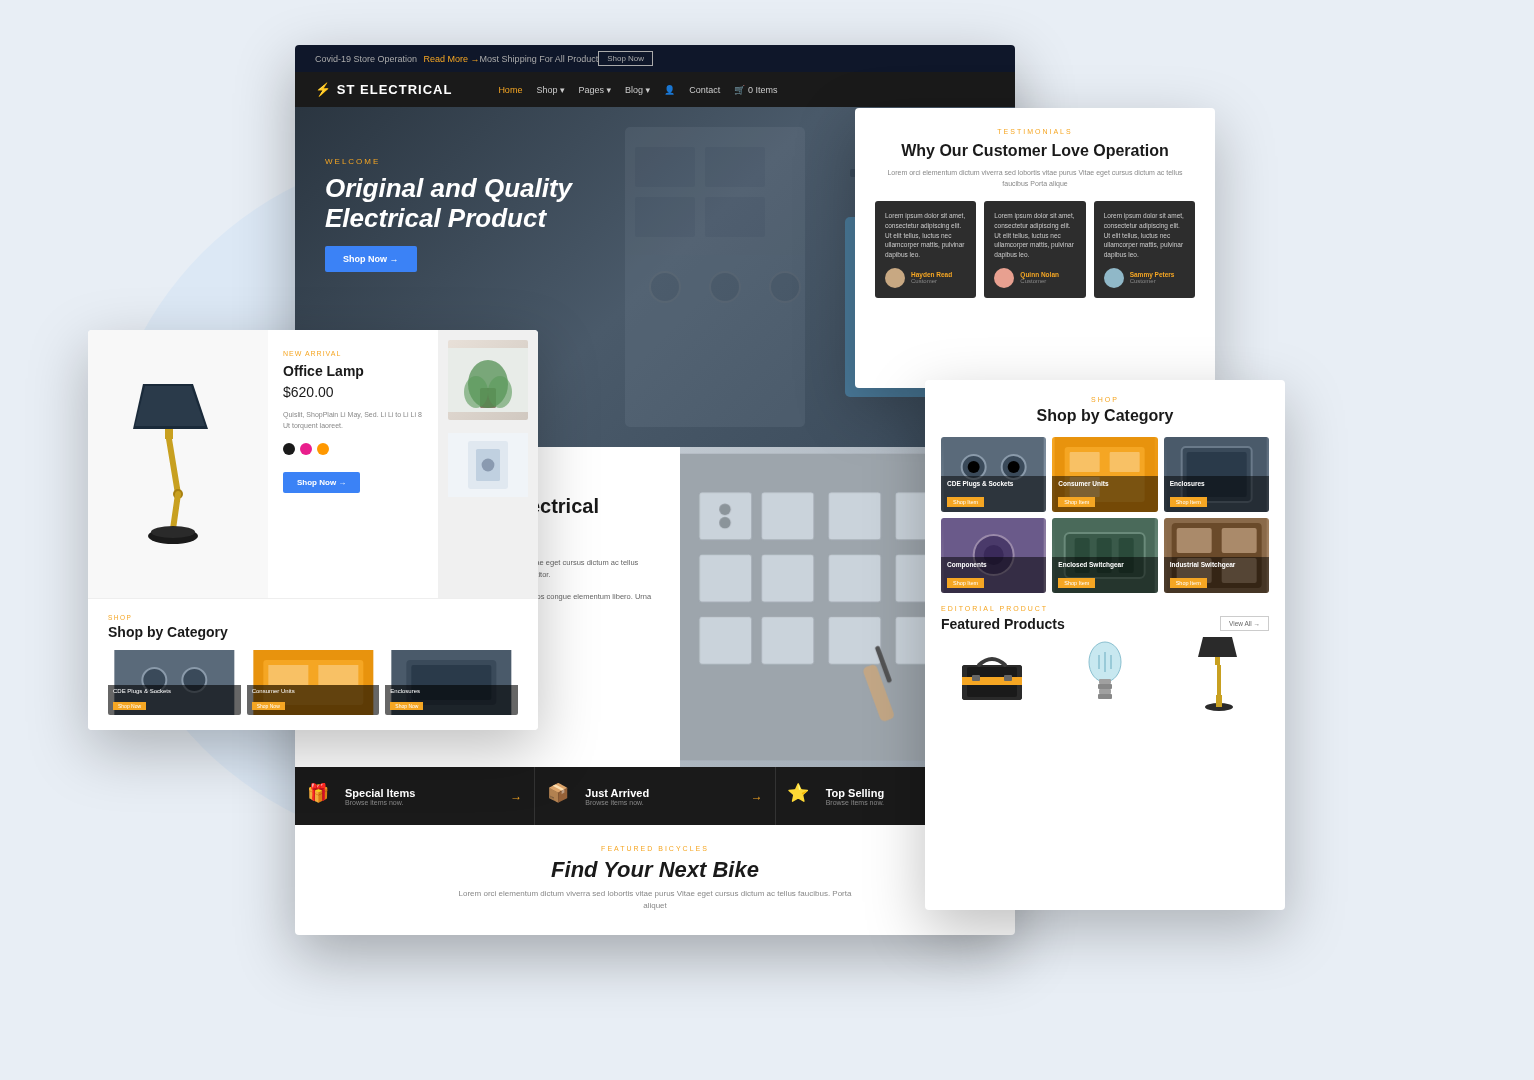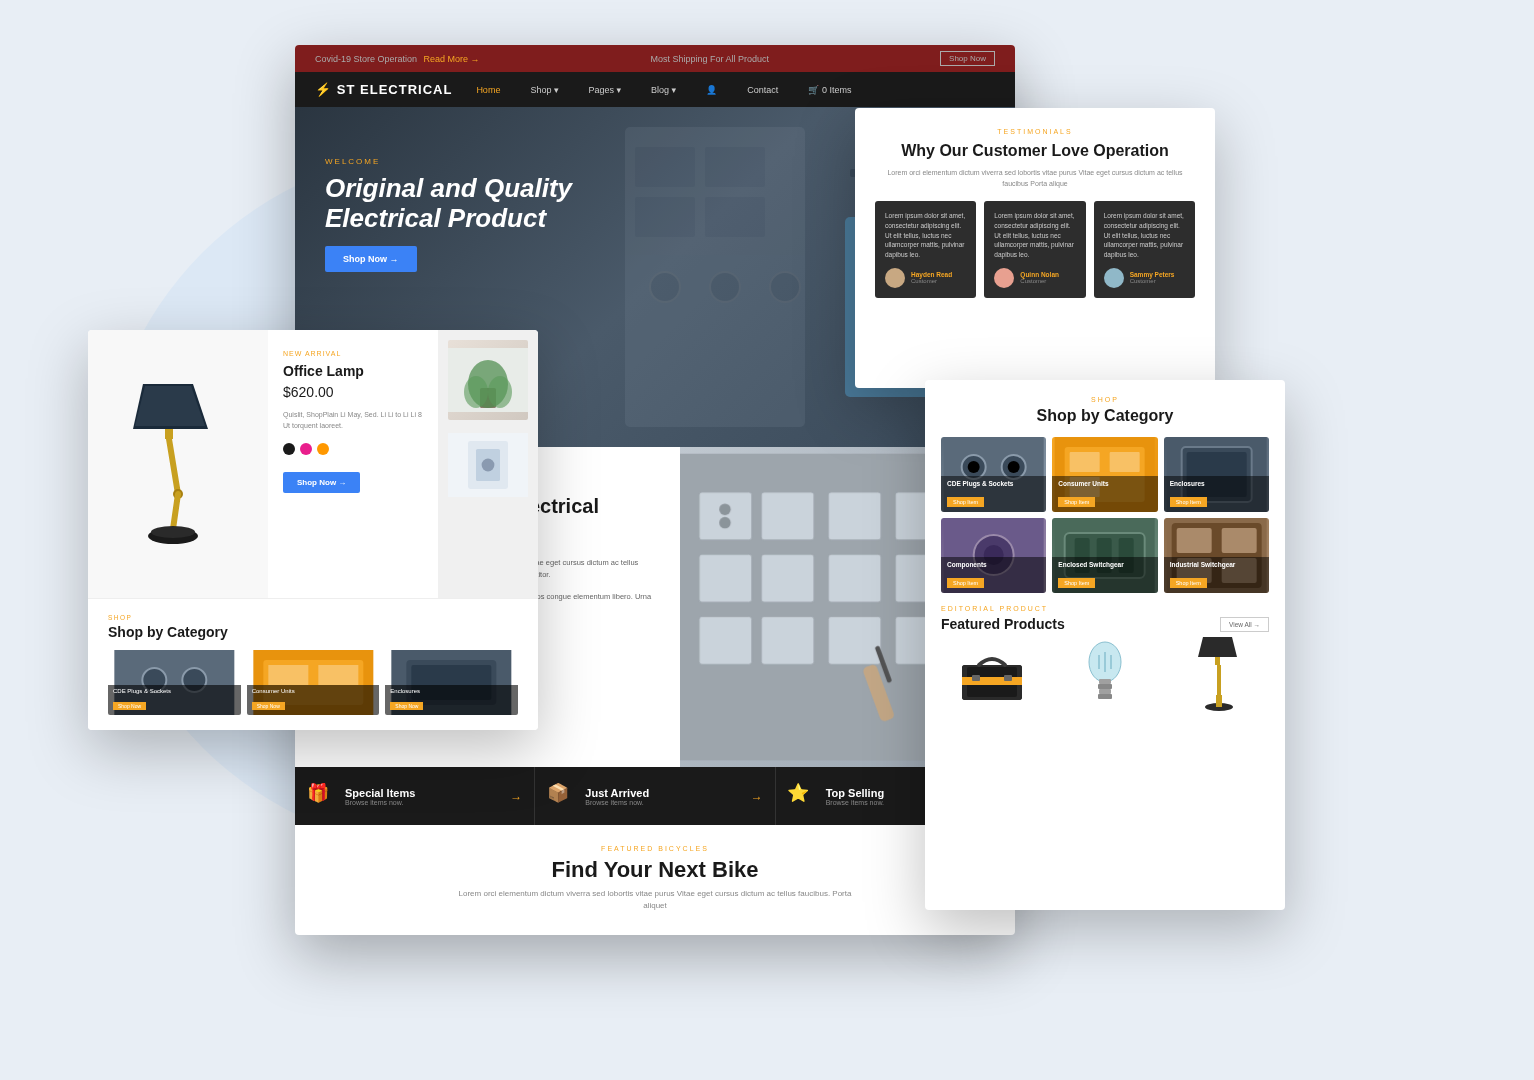--- a/index.html
+++ b/index.html
@@ -41,25 +41,24 @@
       height: 890px;
       background: #fff;
       border-radius: 4px;
       box-shadow: 0 20px 60px rgba(0,0,0,0.3);
       overflow: hidden;
       z-index: 2;
     }
 
     
     .announcement-bar {
-      background: #7f1d1d;
+      background: #0f172a;
       color: #aaa;
       font-size: 9px;
       display: flex;
-      justify-content: space-between;
       align-items: center;
       padding: 6px 20px;
     }
     .announcement-bar .read-more-link {
       color: #f5a623;
       margin-left: 4px;
       cursor: pointer;
     }
     .announcement-bar .shop-btn {
       background: transparent;
@@ -80,22 +79,22 @@
     }
     .main-nav .logo {
       color: #f5a623;
       font-size: 13px;
       font-weight: bold;
       letter-spacing: 1px;
     }
     .main-nav .logo span { color: #fff; }
     .main-nav .nav-links {
       display: flex;
-      gap: 30px;
-      margin-left: 4px;
+      gap: 14px;
+      margin-left: 26px;
       flex: 1;
     }
     .main-nav .nav-links a {
       color: #f5a623;
       font-size: 9px;
       text-decoration: none;
       cursor: pointer;
     }
     .main-nav .nav-links a.active { color: #f5a623; }
     .main-nav .nav-links a:not(.active) { color: #ccc; }
@@ -245,20 +244,21 @@
       color: #f5a623;
       font-size: 7px;
       text-transform: uppercase;
       letter-spacing: 2px;
     }
     .section-title-large {
       font-size: 22px;
       font-weight: 900;
       color: #1a1a1a;
       margin: 5px 0;
+      font-style: italic;
     }
     .section-desc {
       font-size: 8px;
       color: #888;
       max-width: 400px;
       margin: 0 auto;
       line-height: 1.5;
     }
 
     
@@ -408,21 +408,21 @@
     .featured-label {
       color: #f5a623;
       font-size: 7px;
       text-transform: uppercase;
       letter-spacing: 2px;
       margin-bottom: 4px;
     }
     .featured-header {
       display: flex;
       justify-content: space-between;
-      align-items: flex-end;
+      align-items: flex-start;
     }
     .featured-title {
       font-size: 14px;
       font-weight: 900;
       color: #1a1a1a;
     }
     .view-all-btn {
       background: transparent;
       border: 1px solid #ccc;
       font-size: 6.5px;

